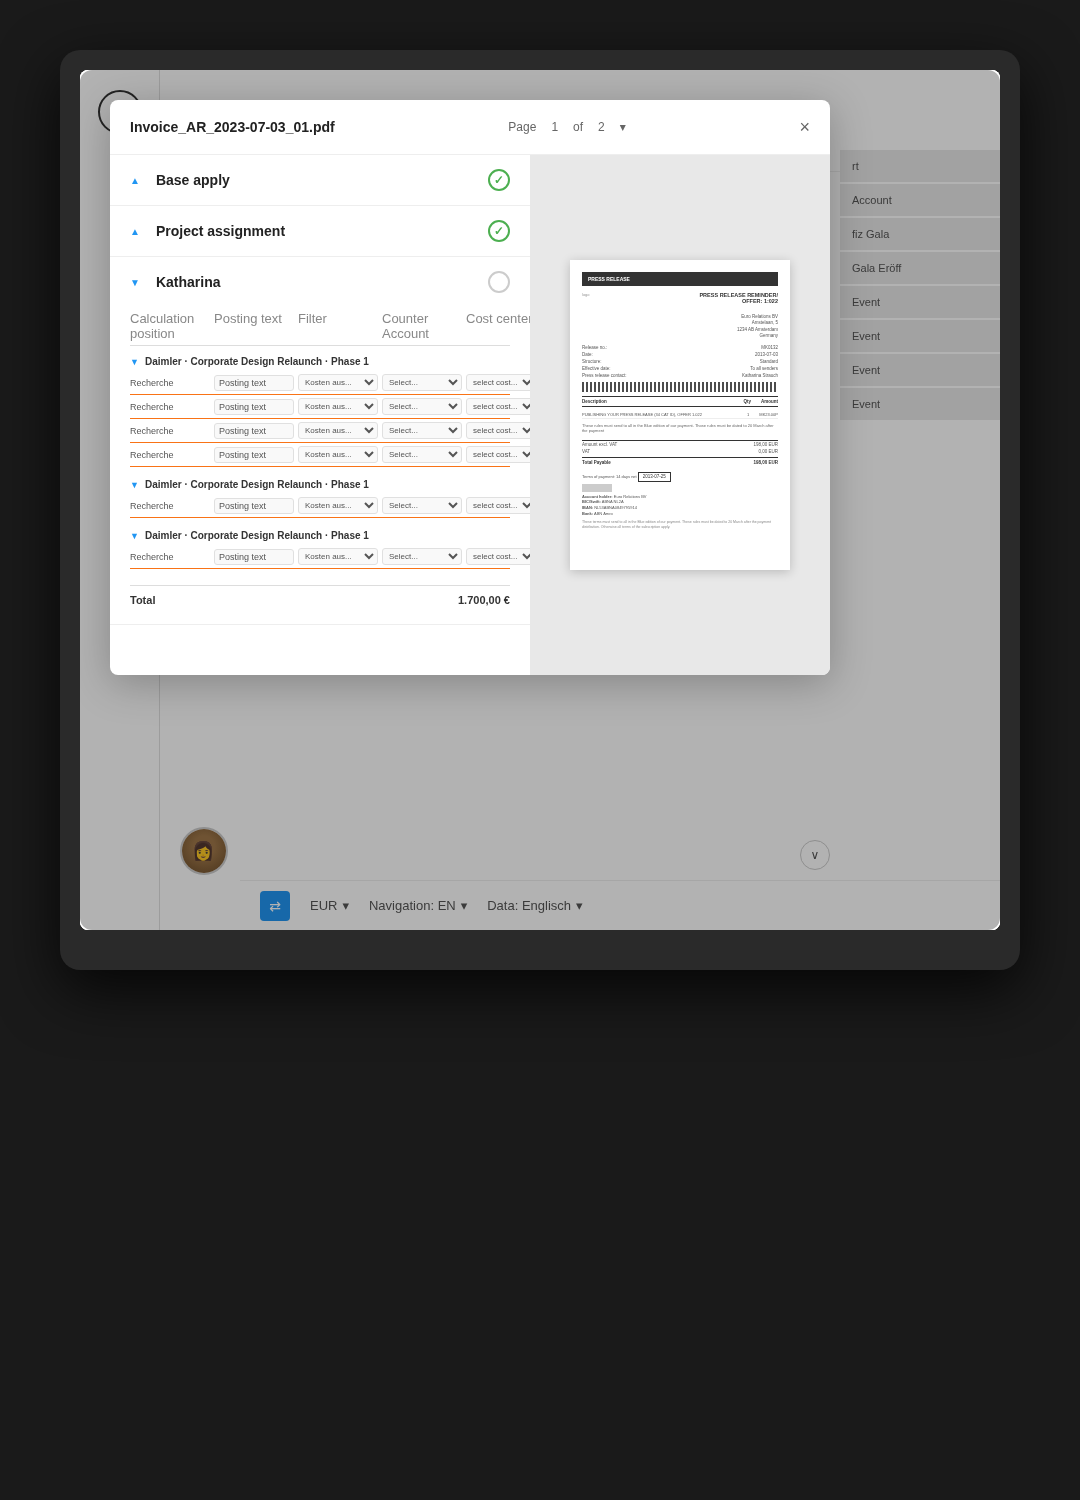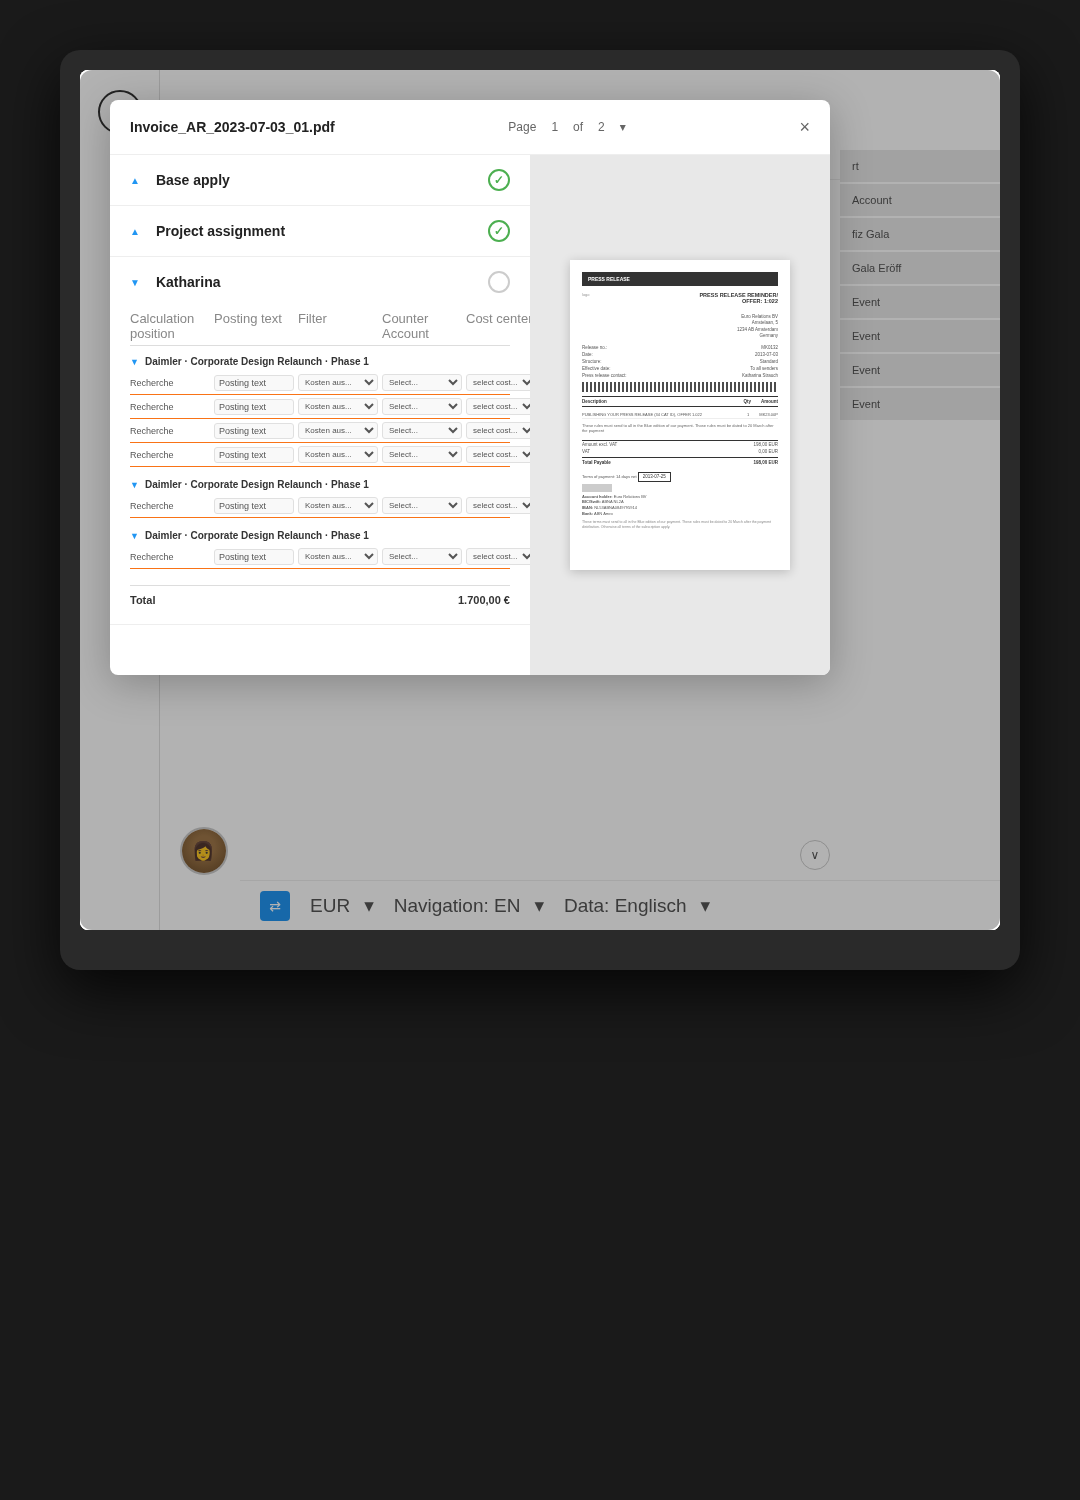--- a/index.html
+++ b/index.html
@@ -115,22 +115,22 @@
     .toolbar {
       display: flex;
       gap: 15px;
       margin-top: 15px;
       align-items: center;
     }
 
     .toolbar-btn {
       display: flex;
       align-items: center;
-      gap: 14px;
-      font-size: 19px;
+      gap: 5px;
+      font-size: 13px;
       color: #555;
       cursor: pointer;
       background: none;
       border: none;
     }
 
     
     .right-panel {
       position: absolute;
       right: 0;

